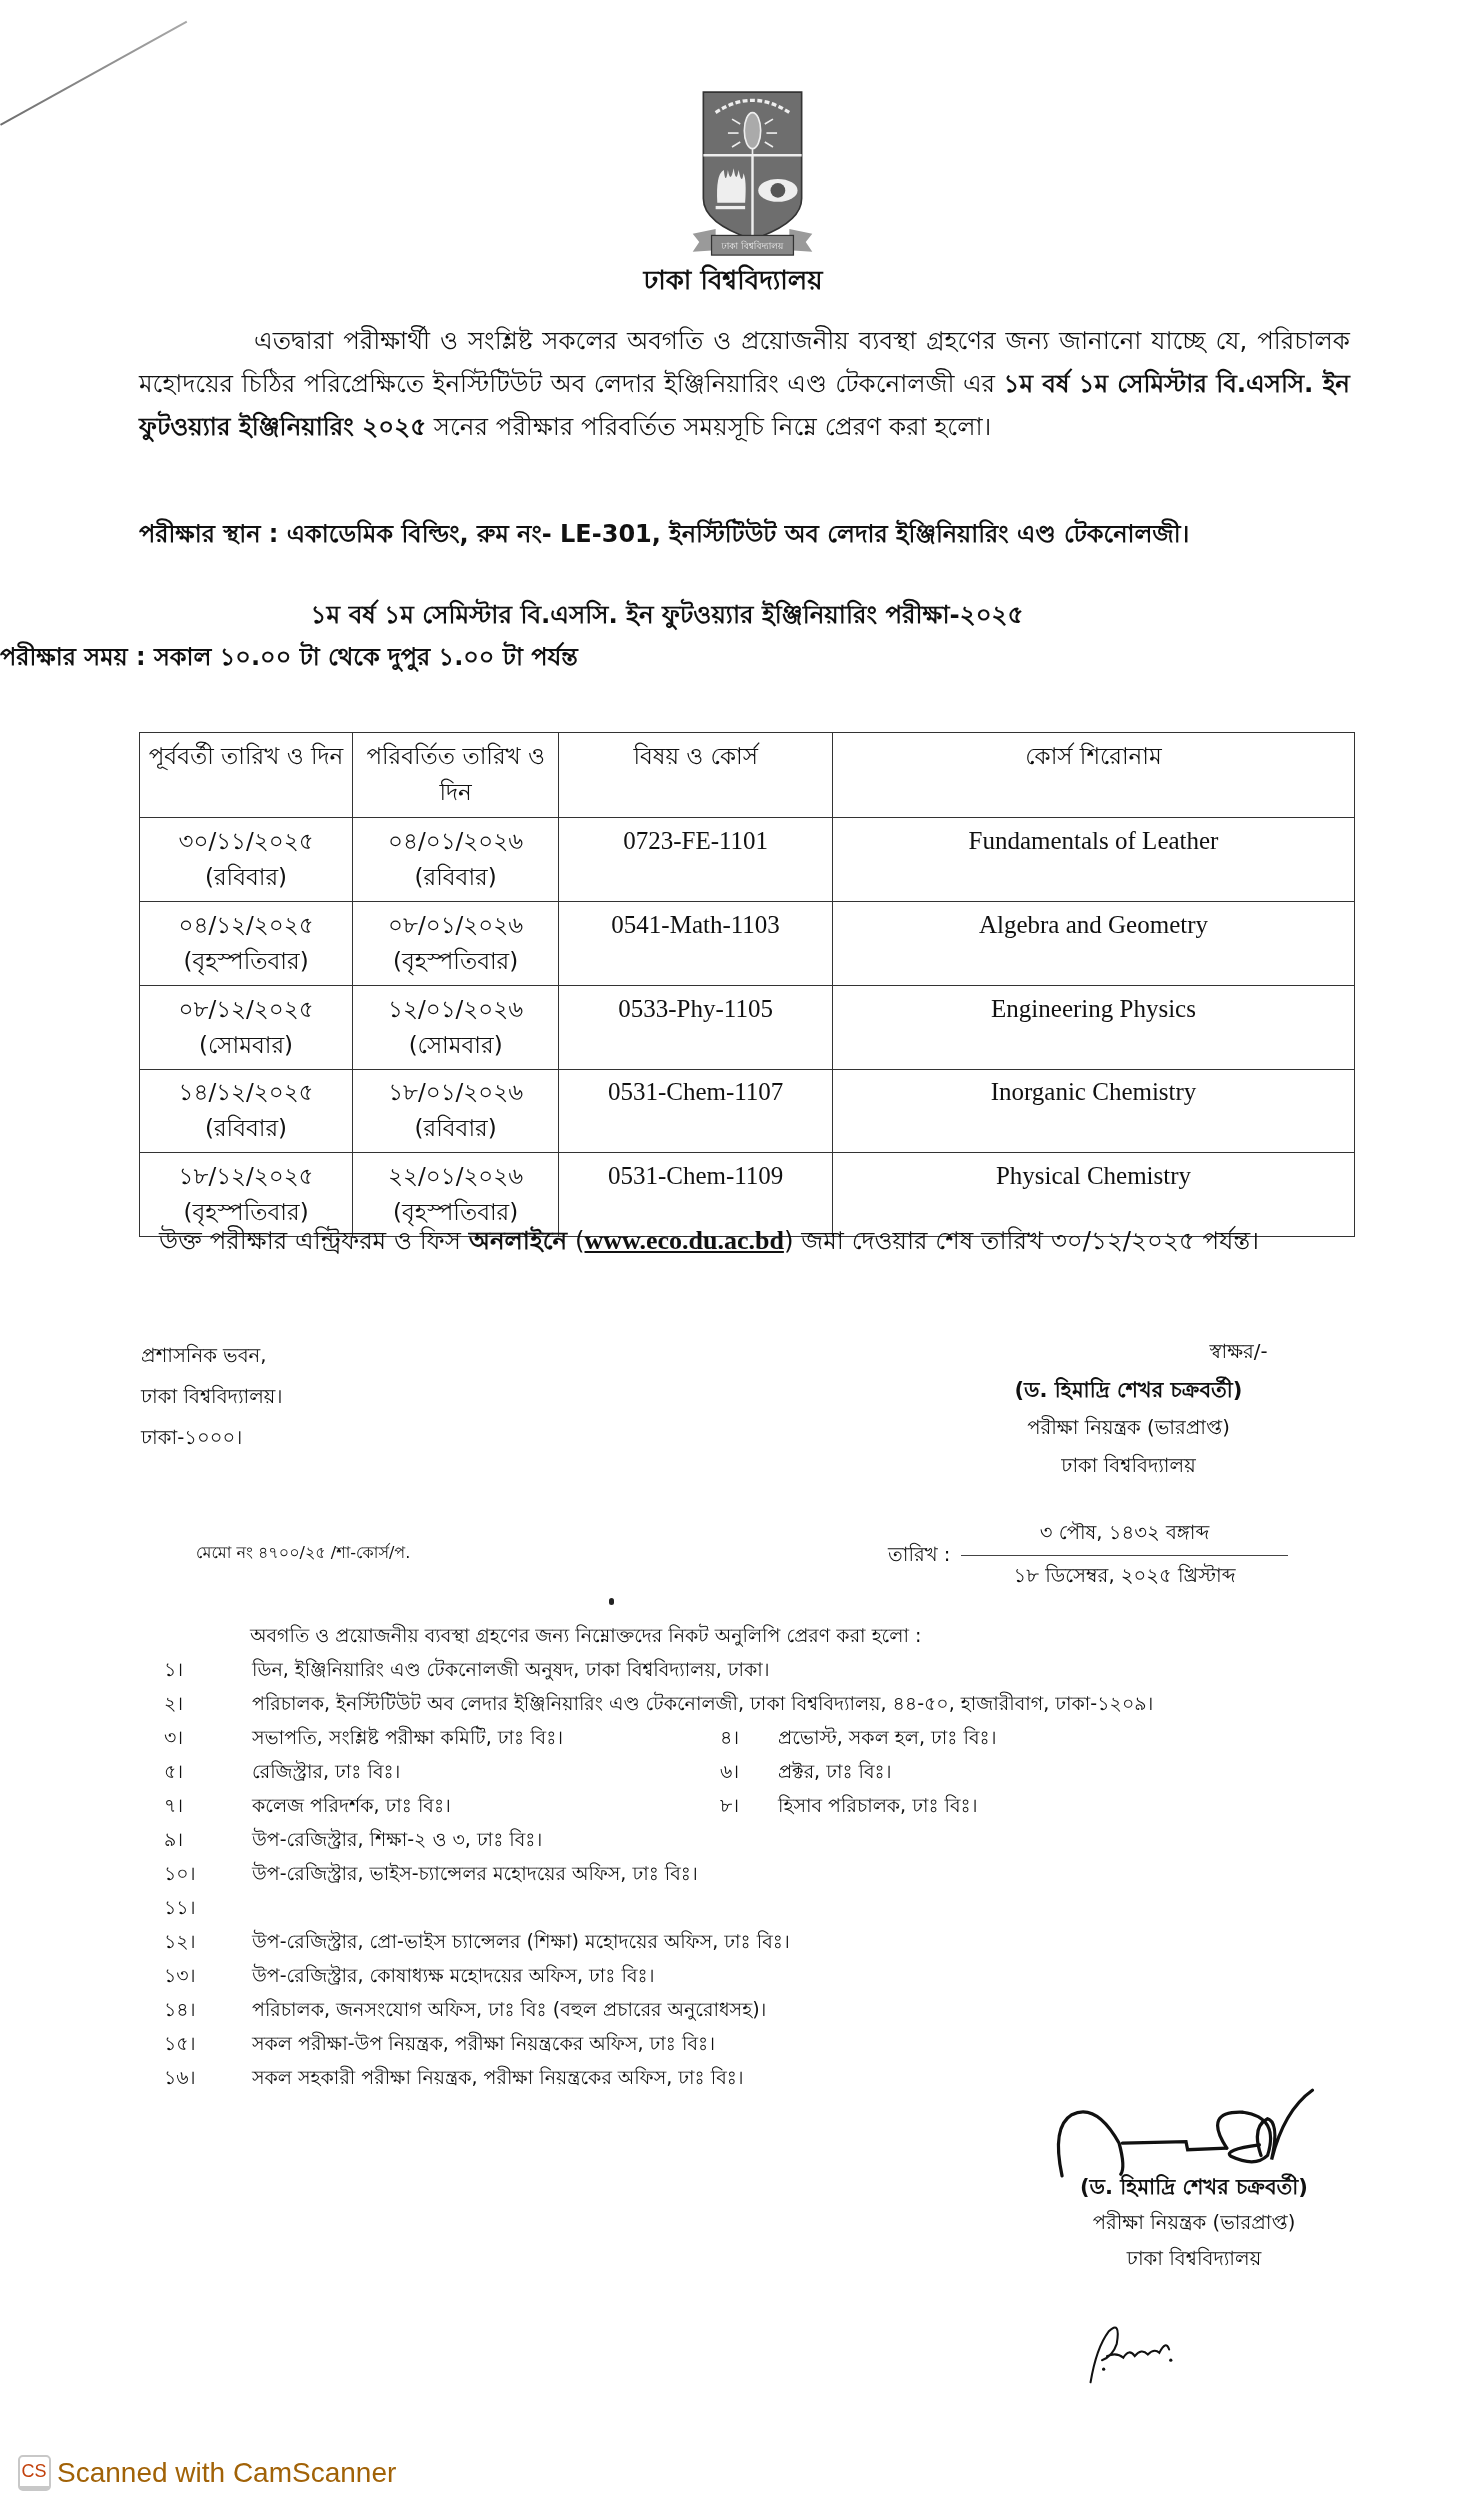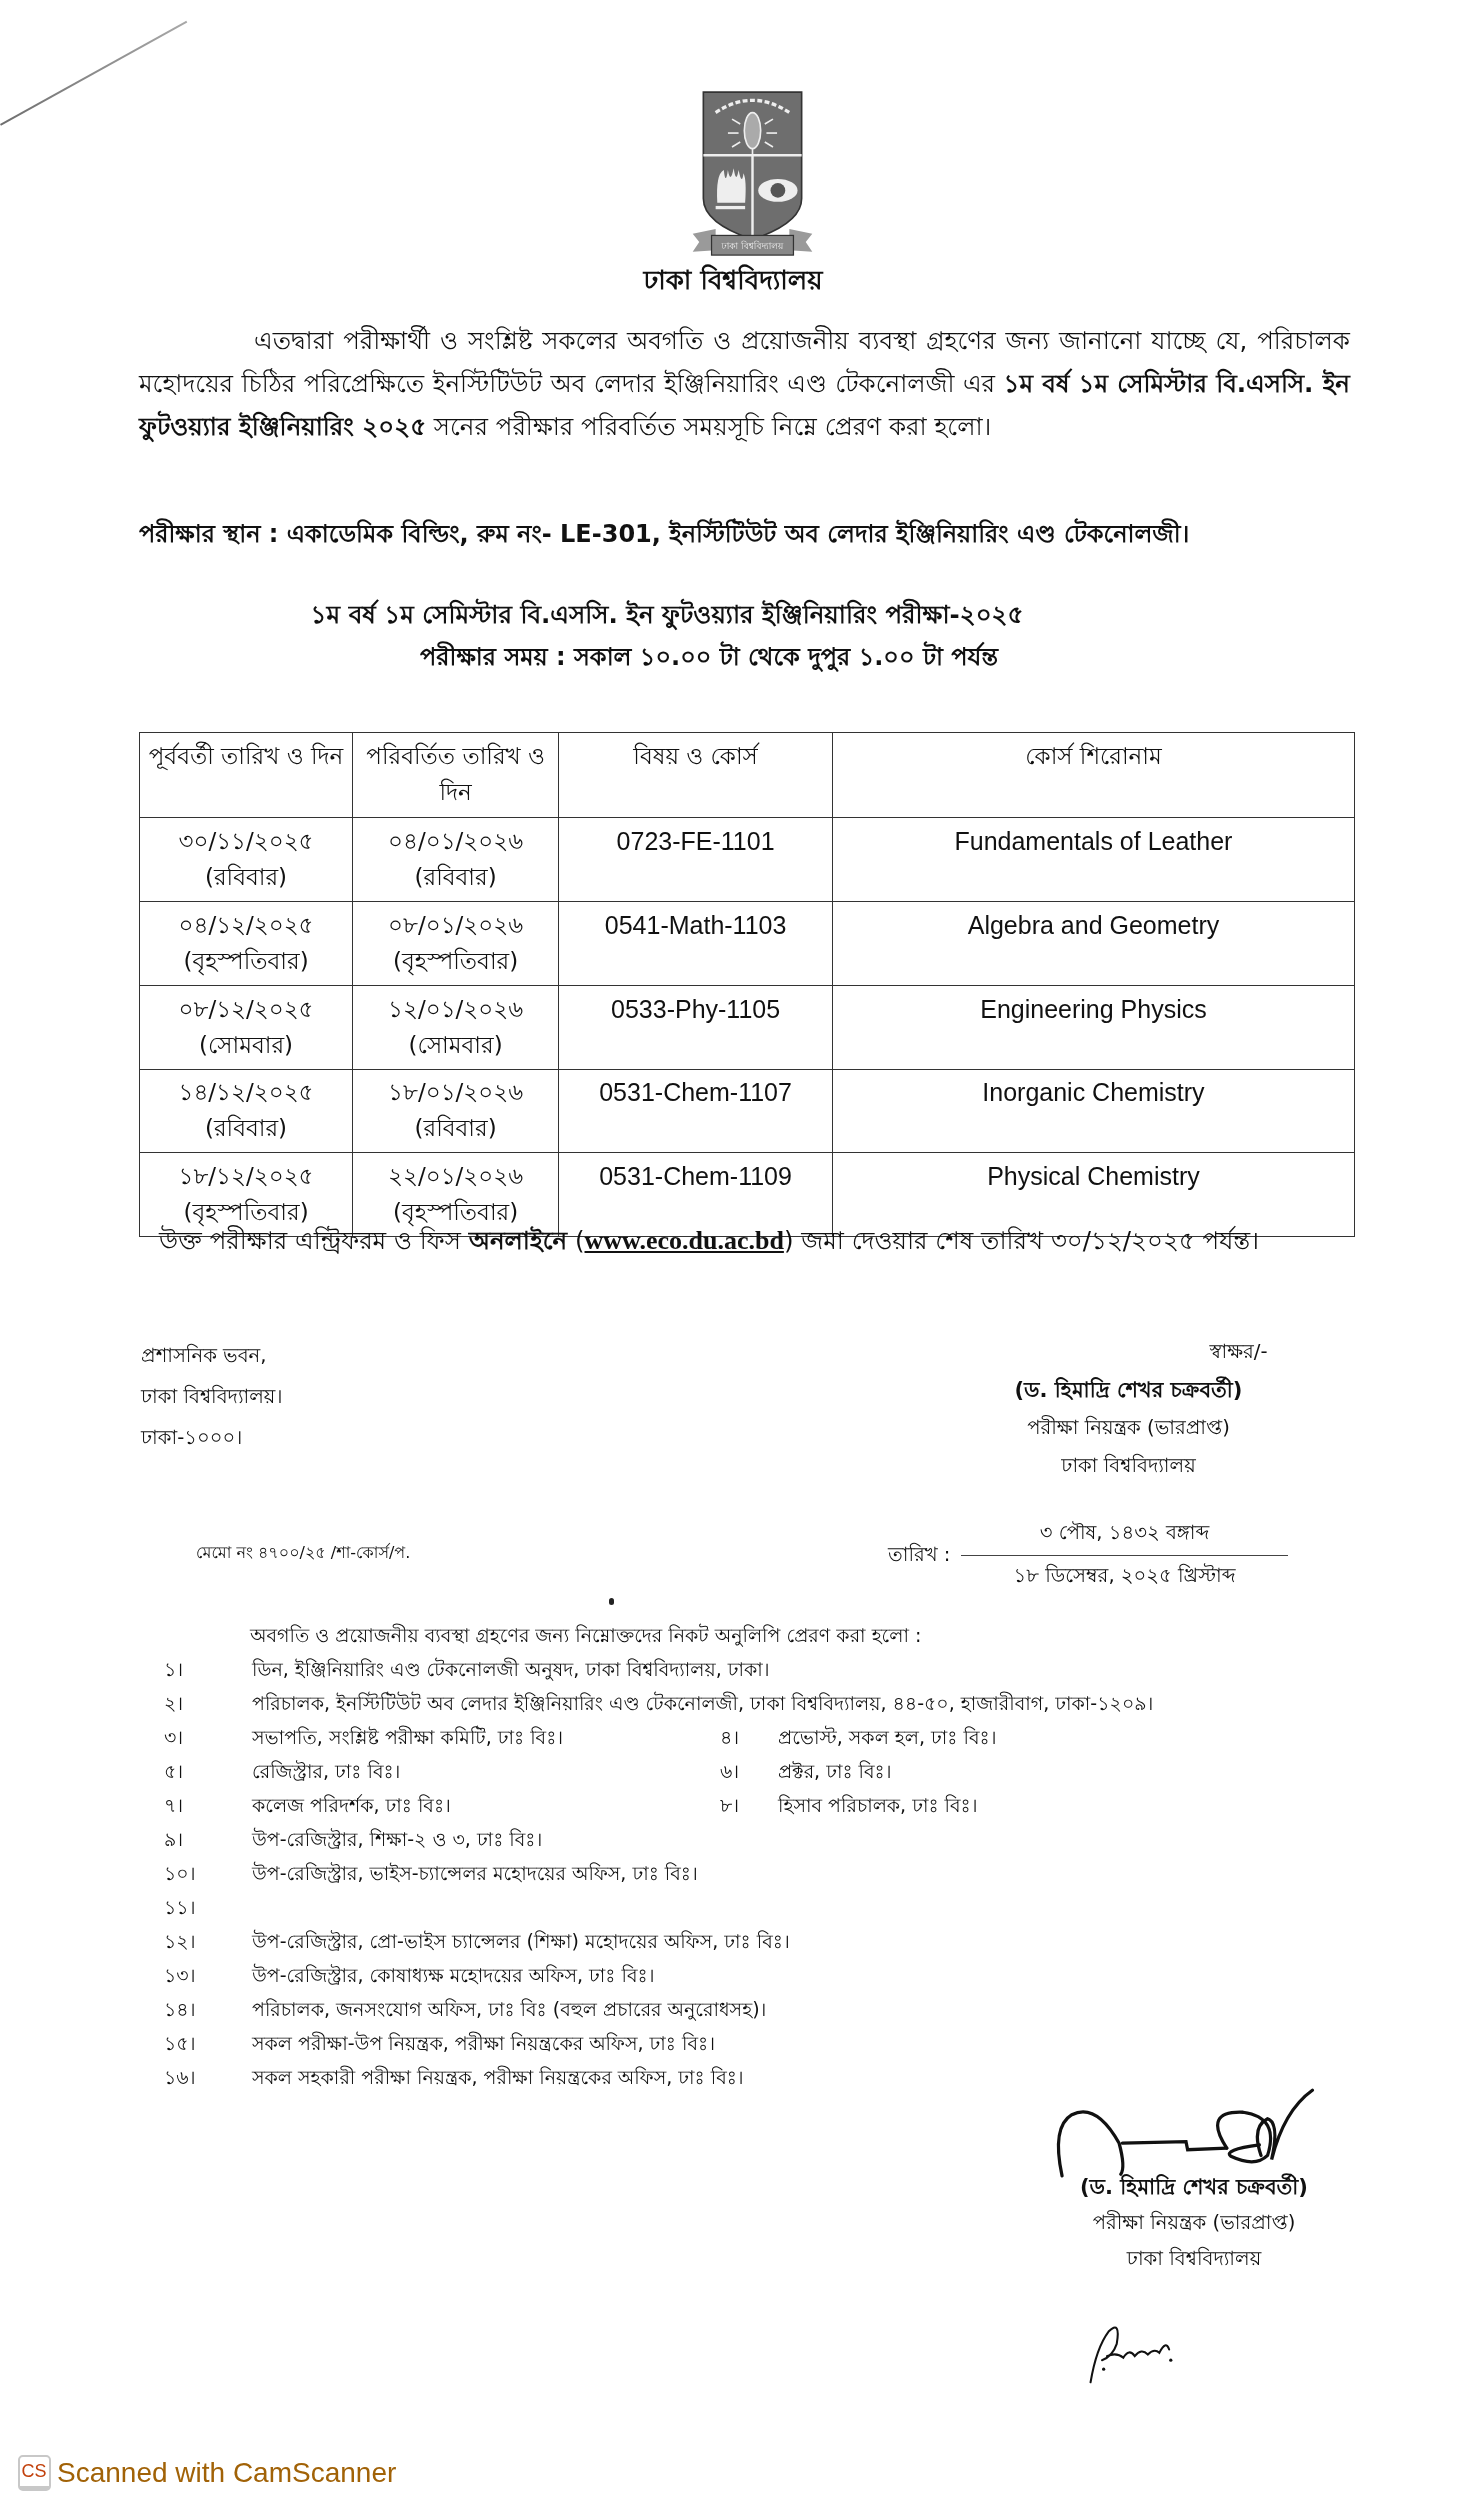--- a/index.html
+++ b/index.html
@@ -7,27 +7,27 @@
          font-family:"DejaVu Sans", sans-serif; color:#111; }
   .abs { position:absolute; }
   .scan-line { position:absolute; left:0; top:0; width:213px; height:1.6px; background:linear-gradient(90deg,#555,#999);
                transform-origin:0 0; transform:translate(0px,124px) rotate(-29deg); opacity:.85; }
   .logo { left:691px; top:88px; width:123px; height:172px; }
   .title { left:0; width:1466px; top:260px; text-align:center; font-size:26px; font-weight:bold; }
   .para { left:139px; width:1211px; top:319px; font-size:24.5px; line-height:43px; text-align:justify; text-indent:115px; }
   .para b { font-weight:bold; }
   .venue { left:139px; top:515px; font-size:24px; font-weight:bold; white-space:nowrap; }
   .h1 { left:0; width:1334px; top:596px; text-align:center; font-size:24.5px; font-weight:bold; }
-  .h2 { left:0; width:1418px; top:638px; text-align:center; font-size:24px; font-weight:bold; }
+  .h2 { left:0; width:1418px; top:638px; font-size:24px; font-weight:bold; }
   table.sched { position:absolute; left:139px; top:732px; width:1216px; border-collapse:collapse; font-size:23px; }
   table.sched th, table.sched td { border:1.6px solid #333; text-align:center; vertical-align:top; padding:4.9px 4.9px 0 4.9px; font-weight:normal; }
   table.sched th { height:79px; line-height:36px; }
   table.sched td { height:78px; line-height:36px; }
   .c1 { width:203px; } .c2 { width:196px; } .c3 { width:265px; } .c4 { width:515px; }
-  td.course, td.ctitle { font-family:Liberation Sans, sans-serif; font-size:25px; padding-top:6.5px; }
+  td.course, td.ctitle { font-family:Liberation Serif, serif; font-size:25px; padding-top:6.5px; }
   td.new { font-weight:bold; }
   .note { left:139px; width:1211px; top:1219px; font-size:24.5px; line-height:43px;margin-left:20px; }
   .note .url { font-family:"Liberation Serif", serif; font-weight:bold; text-decoration:underline; font-size:26px; }
   .note .online { font-weight:bold; }
   .addr { left:141px; top:1335px; font-size:19.6px; line-height:41px; }
   .sigtop { left:965px; width:327px; top:1333px; text-align:center; font-size:19.6px; line-height:38px; }
   .sigtop .right { text-align:right; padding-right:24.5px; }
   .sigtop .name { font-weight:bold; font-size:21px; }
   .memo { left:196px; top:1540px; font-size:16px; }
   .date-label { left:888px; top:1540px; font-size:19.6px; }

